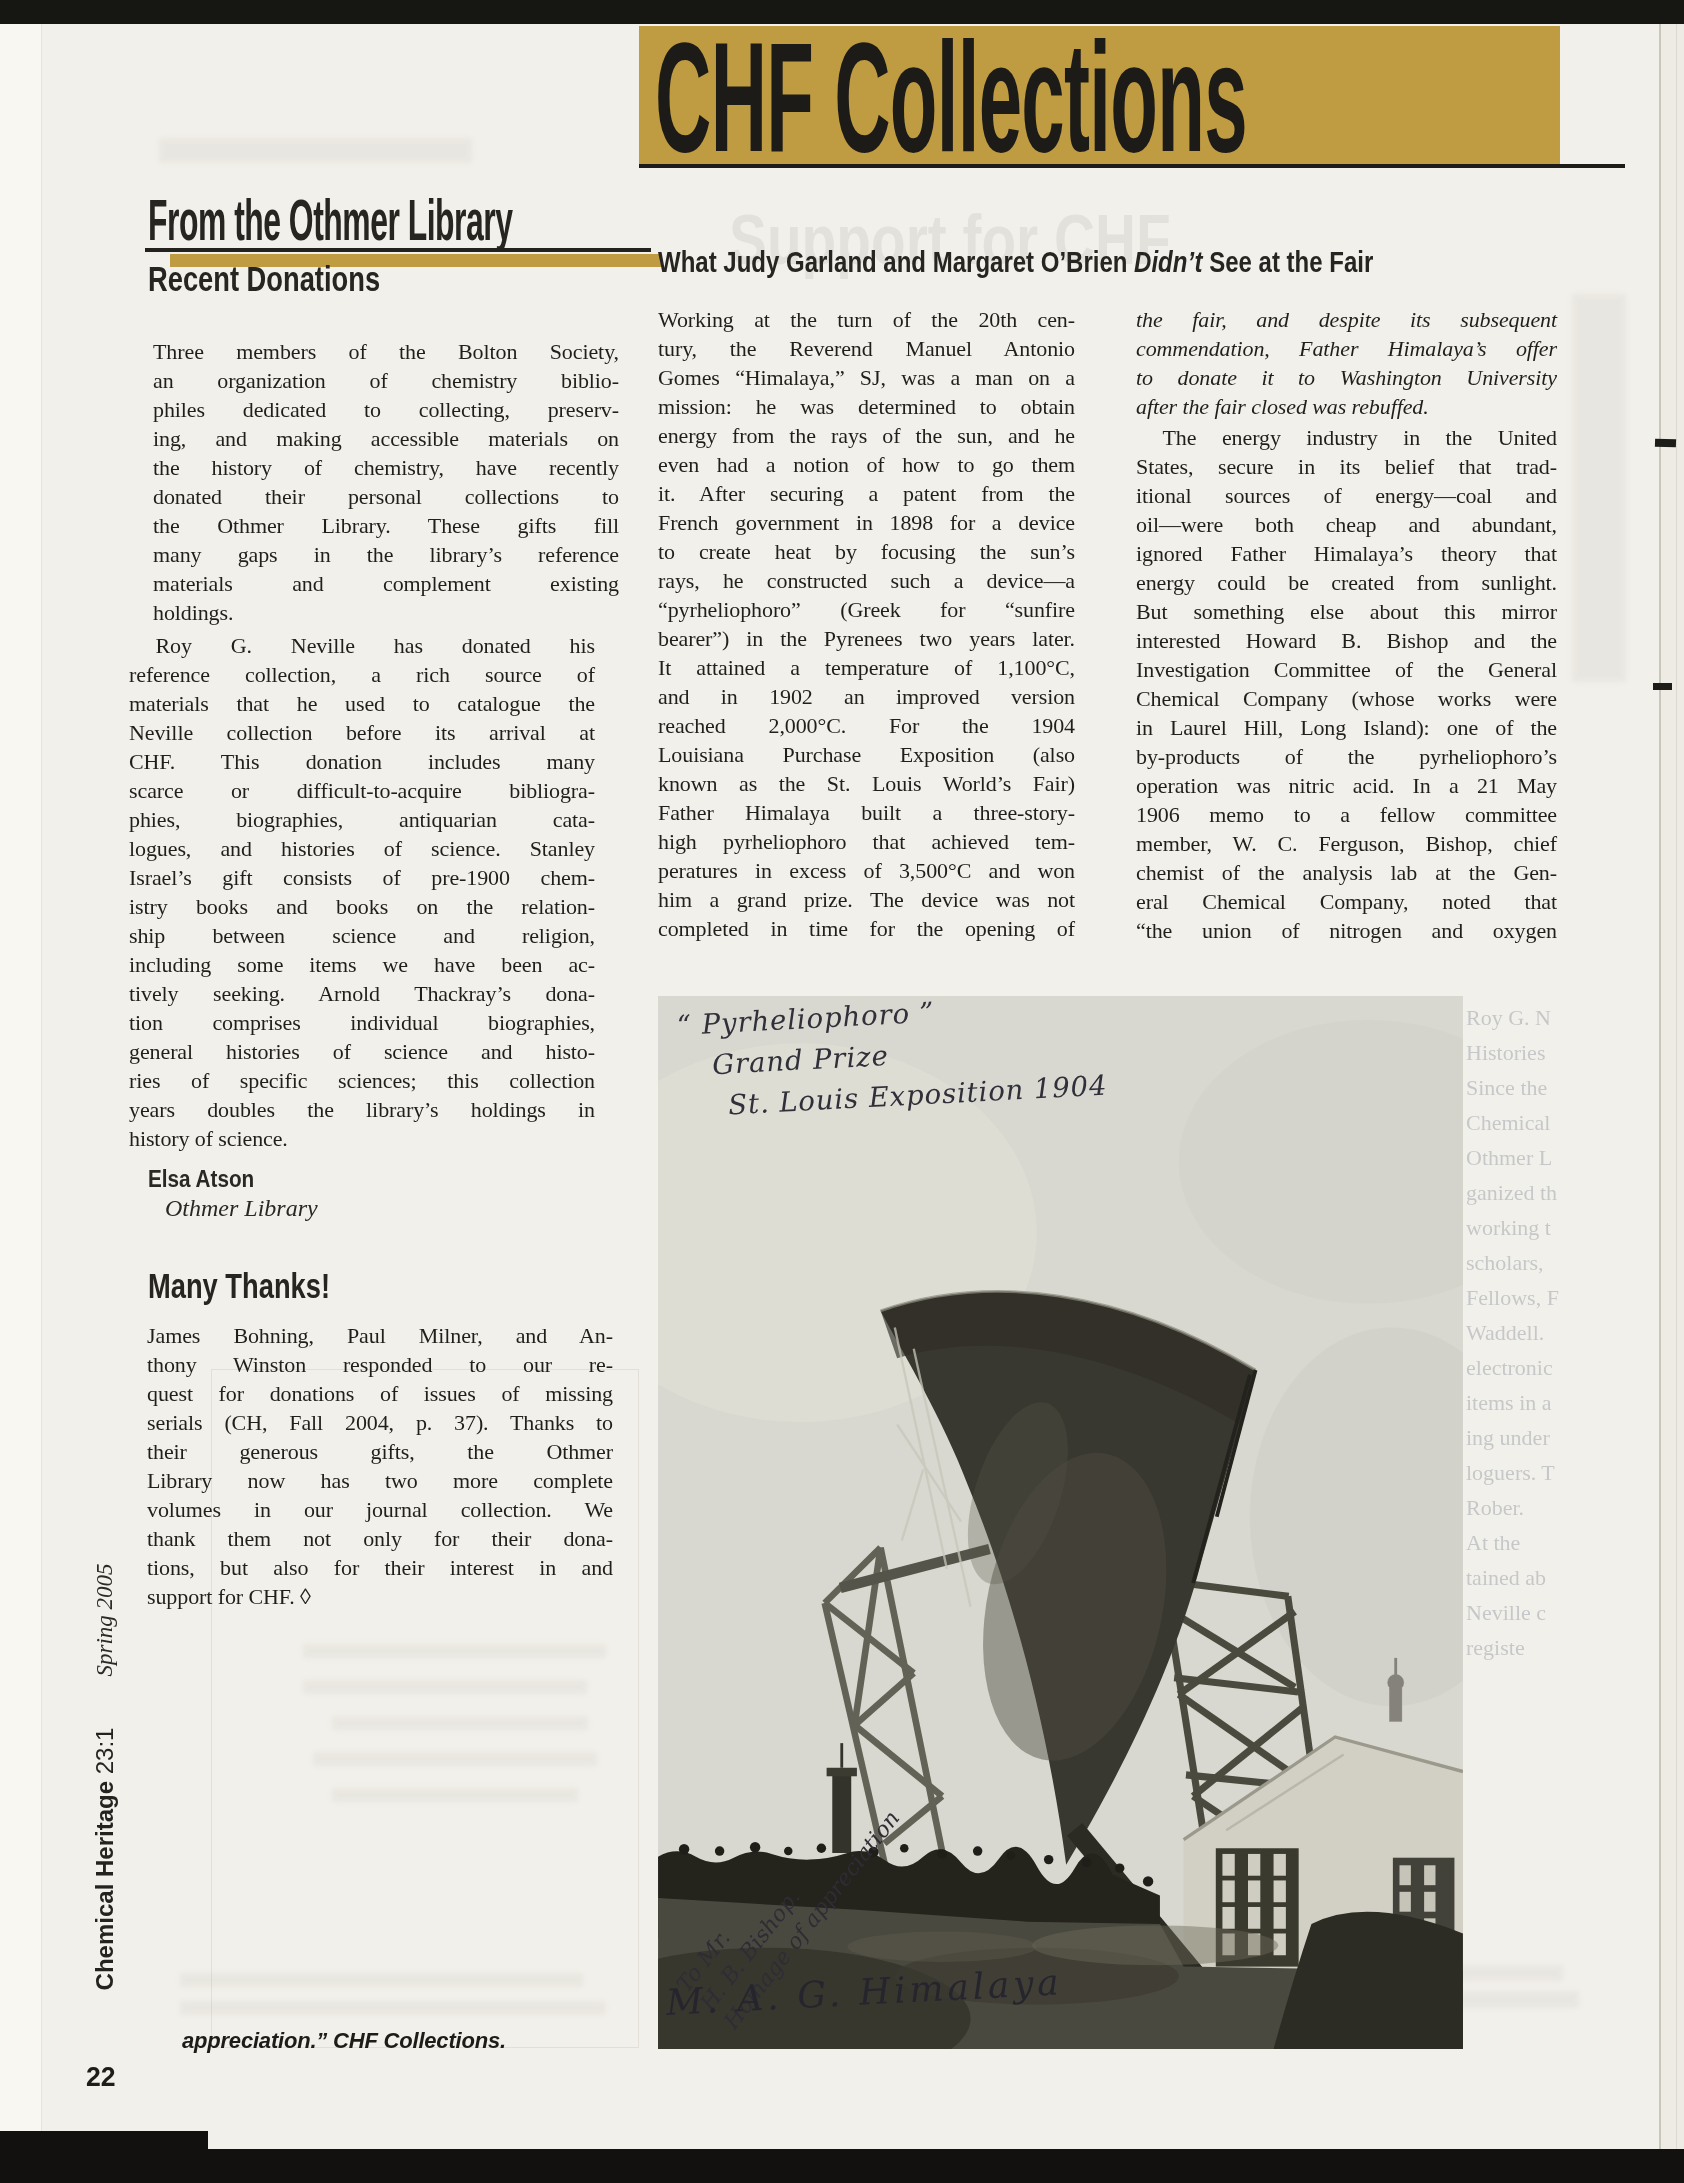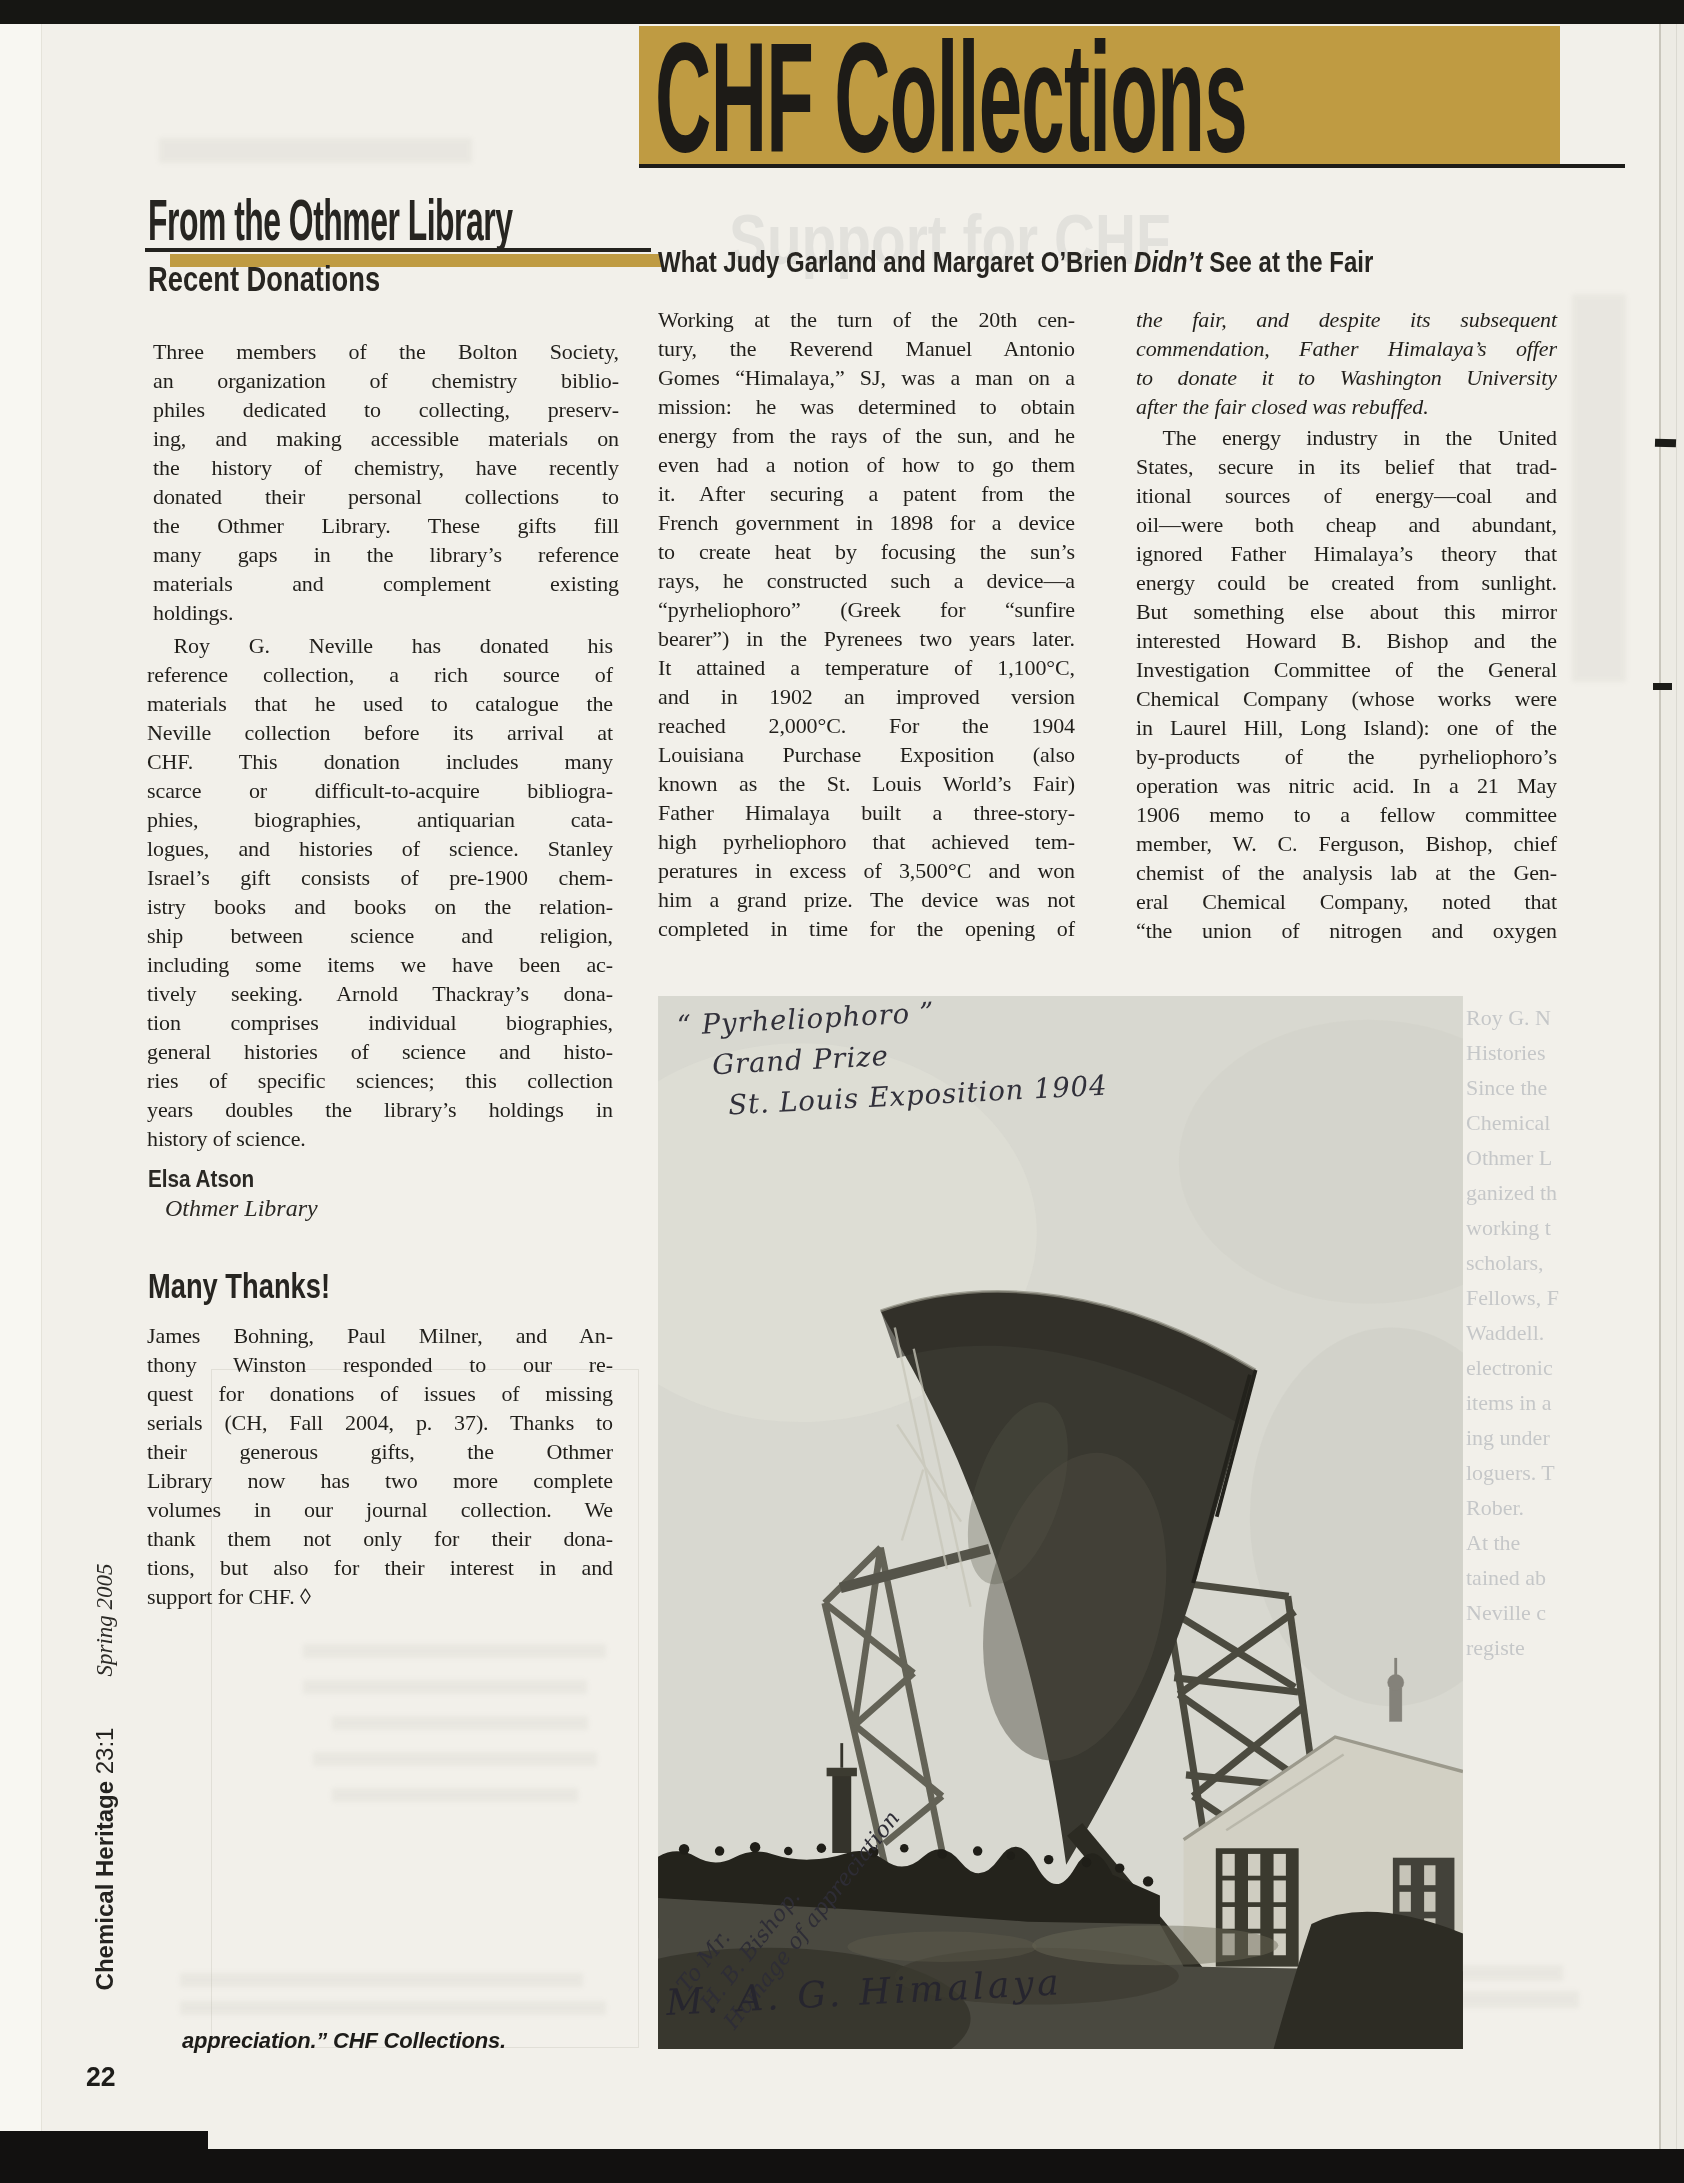--- a/index.html
+++ b/index.html
@@ -134,21 +134,21 @@
       <div class="bl">an organization of chemistry biblio-</div>
       <div class="bl">philes dedicated to collecting, preserv-</div>
       <div class="bl">ing, and making accessible materials on</div>
       <div class="bl">the history of chemistry, have recently</div>
       <div class="bl">donated their personal collections to</div>
       <div class="bl">the Othmer Library. These gifts fill</div>
       <div class="bl">many gaps in the library’s reference</div>
       <div class="bl">materials and complement existing</div>
       <div class="bl lastline">holdings.</div>
     </div>
-  <div class="col endpara indent1" style="left:147px;top:631px;width:466px;">
+  <div class="col endpara indent1" style="left:129px;top:631px;width:466px;">
       <div class="bl">Roy G. Neville has donated his</div>
       <div class="bl">reference collection, a rich source of</div>
       <div class="bl">materials that he used to catalogue the</div>
       <div class="bl">Neville collection before its arrival at</div>
       <div class="bl">CHF. This donation includes many</div>
       <div class="bl">scarce or difficult-to-acquire bibliogra-</div>
       <div class="bl">phies, biographies, antiquarian cata-</div>
       <div class="bl">logues, and histories of science. Stanley</div>
       <div class="bl">Israel’s gift consists of pre-1900 chem-</div>
       <div class="bl">istry books and books on the relation-</div>

